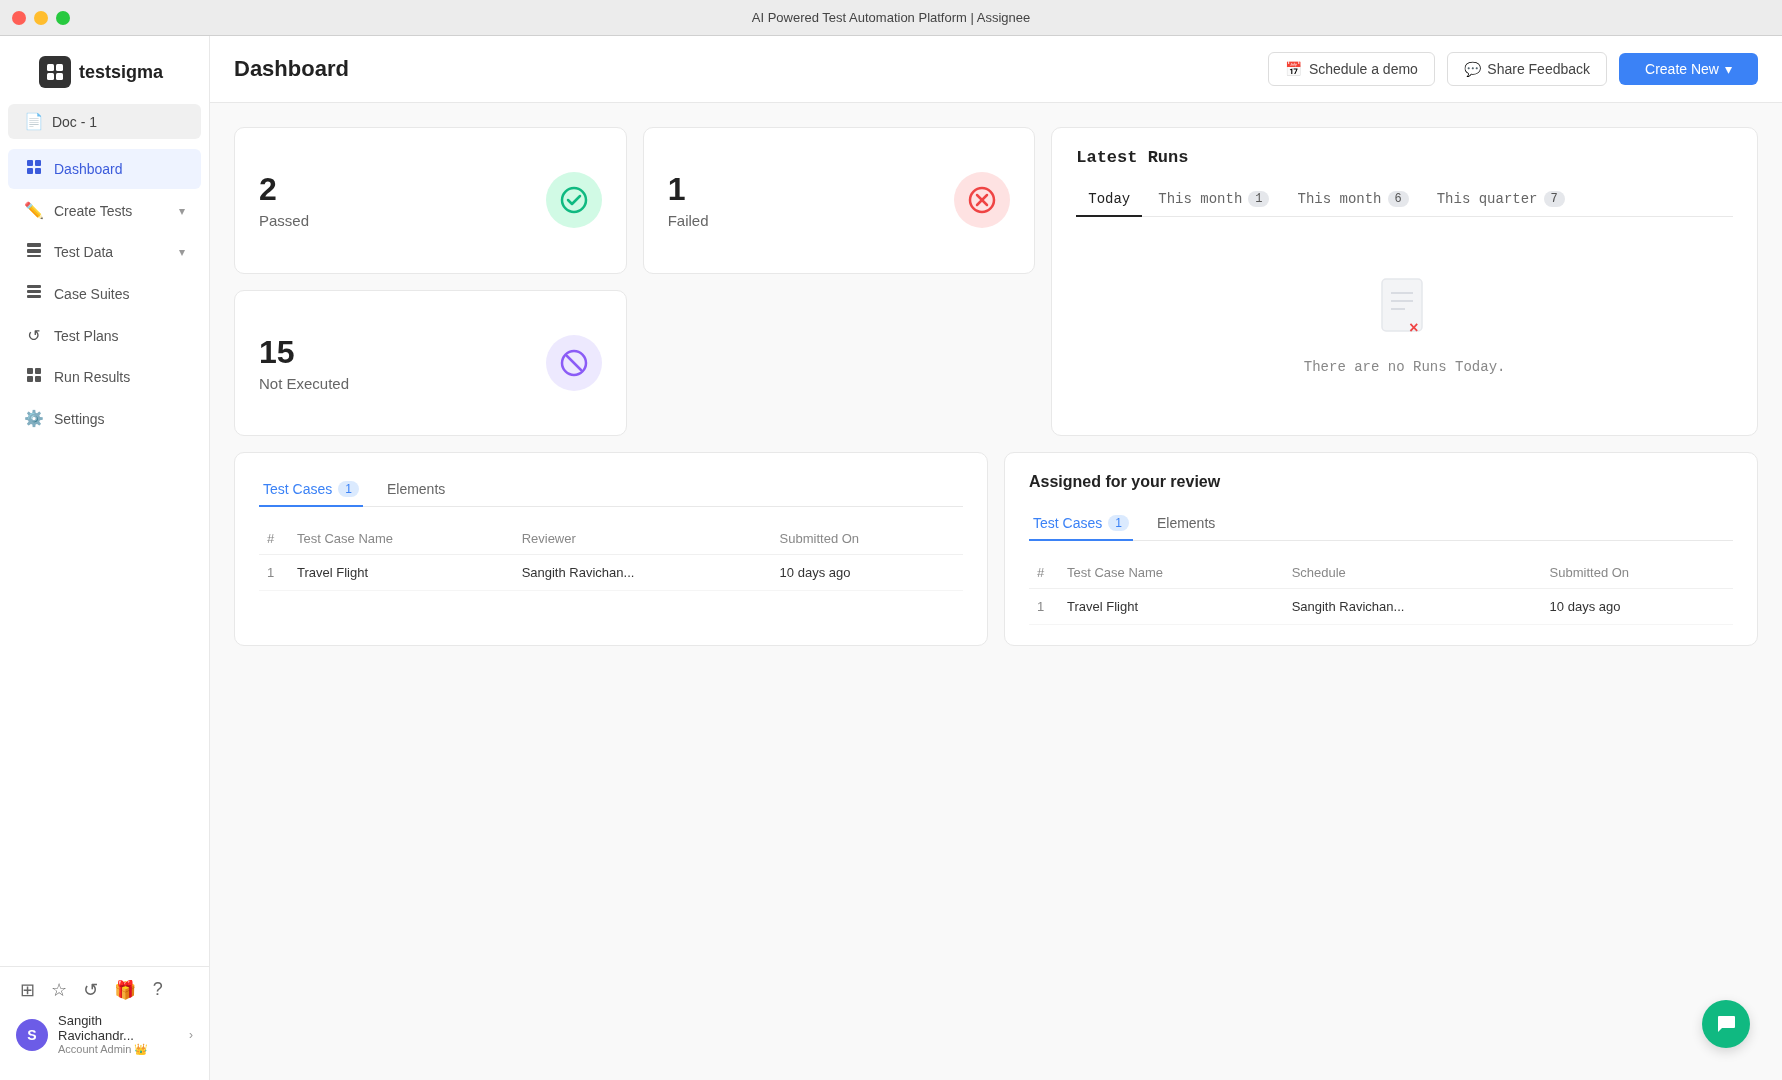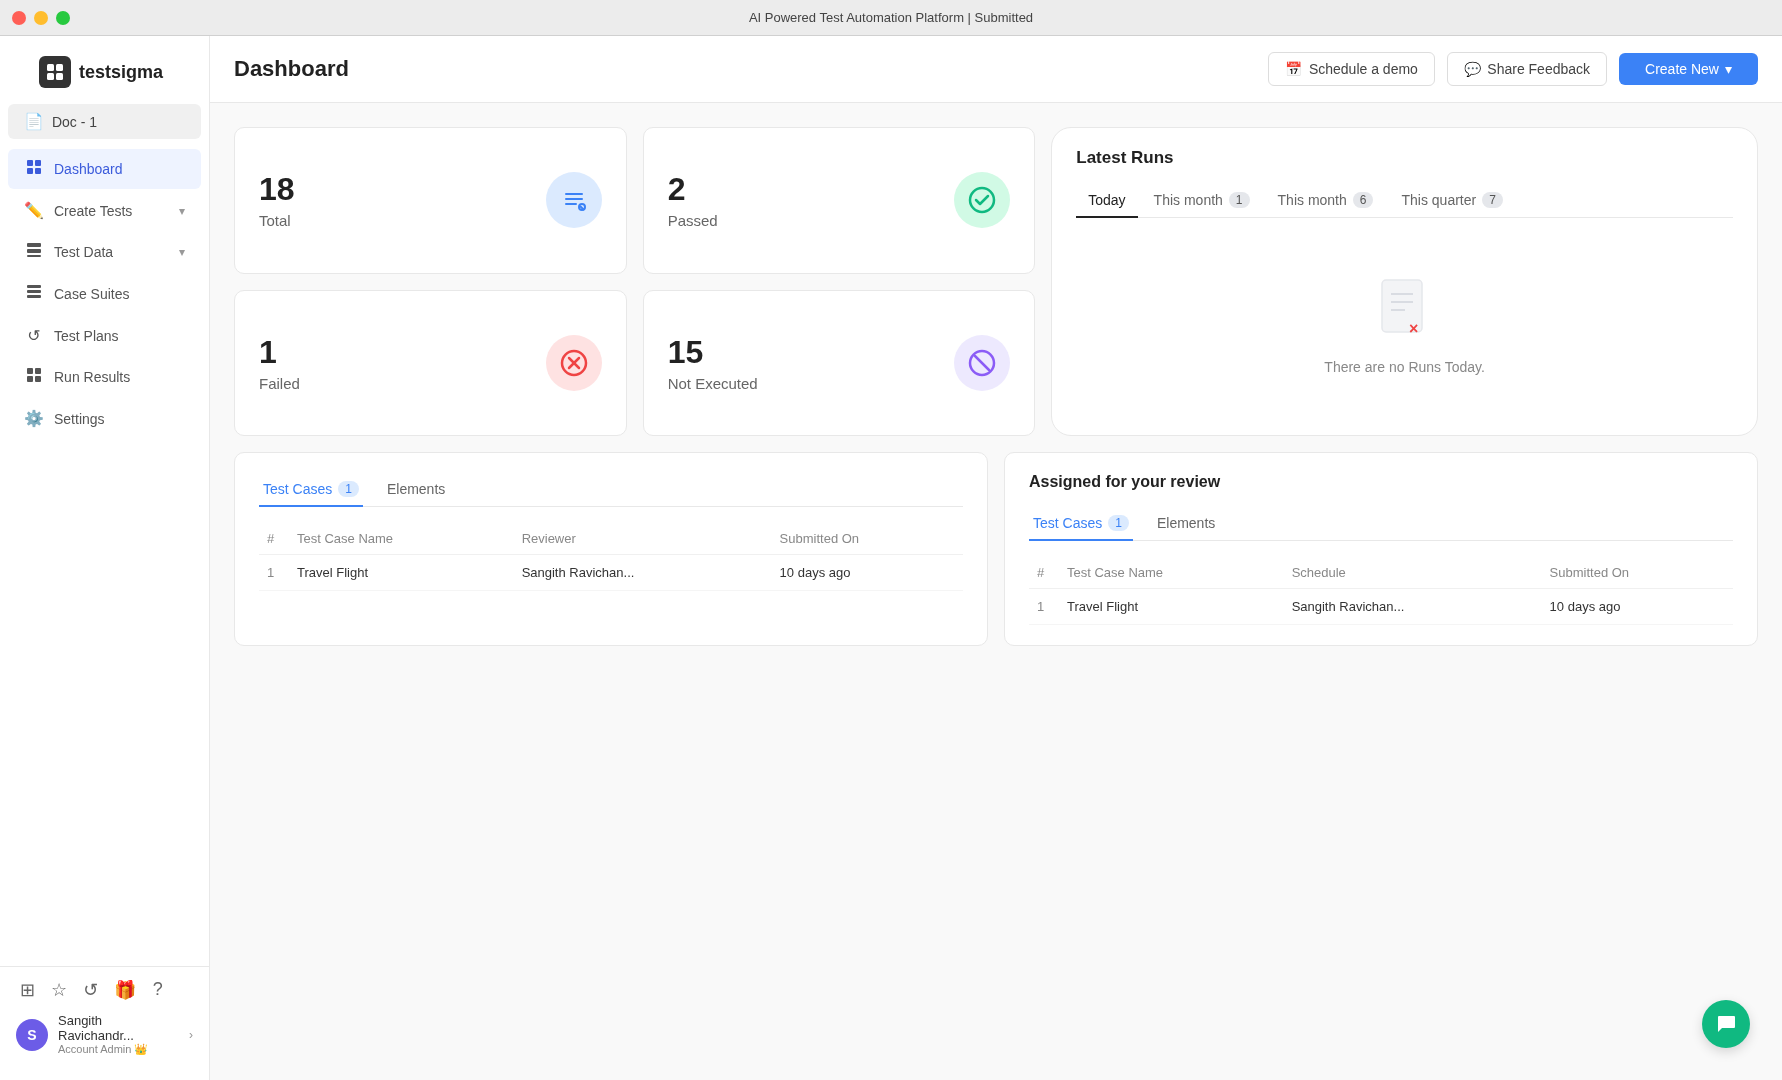--- a/index.html
+++ b/index.html
@@ -190,23 +190,24 @@
       font-size: 24px;
     }
     .icon-blue { background: #dbeafe; color: #3b82f6; }
     .icon-green { background: #d1fae5; color: #10b981; }
     .icon-red { background: #fee2e2; color: #ef4444; }
     .icon-purple { background: #ede9fe; color: #8b5cf6; }
 
     
     .latest-runs-card {
       background: #fff;
-      border-radius: 20px;
+      border-radius: 10px;
       border: 1px solid #e8e8e8;
       padding: 20px 24px;
+      font-family: Liberation Mono, monospace;
     }
     .latest-runs-title { font-size: 17px; font-weight: 600; color: #222; margin-bottom: 16px; }
     .runs-tabs {
       display: flex;
       gap: 4px;
       border-bottom: 1px solid #e8e8e8;
       margin-bottom: 20px;
     }
     .runs-tab {
       padding: 8px 12px;
@@ -315,21 +316,21 @@
   </style>
 </head>
 <body>
 
 <div class="titlebar">
   <div class="titlebar-buttons">
     <button class="titlebar-btn btn-close"></button>
     <button class="titlebar-btn btn-min"></button>
     <button class="titlebar-btn btn-max"></button>
   </div>
-  <span class="titlebar-title">AI Powered Test Automation Platform | Submitted</span>
+  <span class="titlebar-title">AI Powered Test Automation Platform | Assignee</span>
 </div>
 
 <div class="app">
 
   <div class="sidebar">
     <div class="sidebar-logo">
       <div class="logo-icon">
         <svg width="18" height="18" viewBox="0 0 18 18" fill="none">
           <rect x="1" y="1" width="7" height="7" rx="1.5" fill="white"></rect>
           <rect x="10" y="1" width="7" height="7" rx="1.5" fill="white"></rect>
@@ -442,35 +443,20 @@
         </button>
       </div>
     </div>
 
     <div class="dashboard-body">
 
       <div style="display:grid; grid-template-columns: 1fr 1fr 1.8fr; gap:16px; margin-bottom:16px;">
 
         <div style="display:grid; grid-template-columns:1fr 1fr; grid-template-rows:1fr 1fr; gap:16px; grid-column:1/3;">
 
-          <div class="stat-card">
-            <div class="stat-info">
-              <div class="stat-number">18</div>
-              <div class="stat-label">Total</div>
-            </div>
-            <div class="stat-icon-wrap icon-blue">
-              <svg width="24" height="24" viewBox="0 0 24 24" fill="currentColor">
-                <rect x="3" y="5" width="18" height="2" rx="1"></rect>
-                <rect x="3" y="10" width="18" height="2" rx="1"></rect>
-                <rect x="3" y="15" width="12" height="2" rx="1"></rect>
-                <circle cx="20" cy="19" r="3" fill="none" stroke="currentColor" stroke-width="2"></circle>
-                <line x1="18" y1="18" x2="22" y2="22" stroke="currentColor" stroke-width="2"></line>
-              </svg>
-            </div>
-          </div>
 
           <div class="stat-card">
             <div class="stat-info">
               <div class="stat-number">2</div>
               <div class="stat-label">Passed</div>
             </div>
             <div class="stat-icon-wrap icon-green">
               <svg width="28" height="28" viewBox="0 0 28 28" fill="none">
                 <circle cx="14" cy="14" r="12" stroke="#10b981" stroke-width="2.5"></circle>
                 <polyline points="8,14 12,18 20,10" stroke="#10b981" stroke-width="2.5" stroke-linecap="round" stroke-linejoin="round"></polyline>

